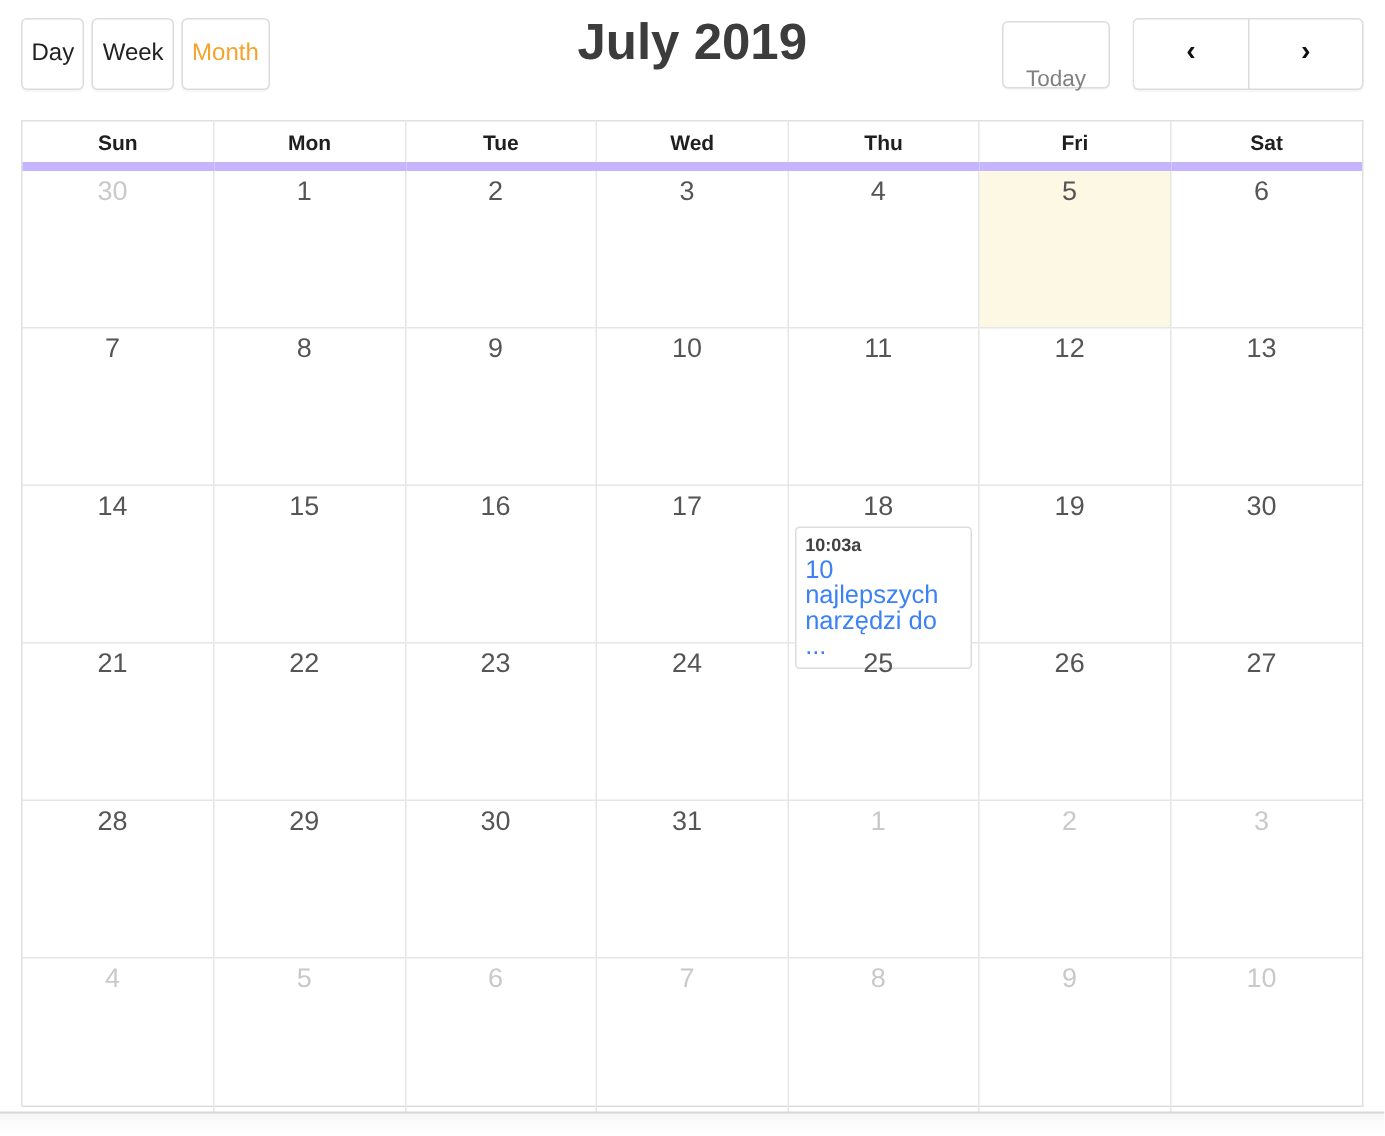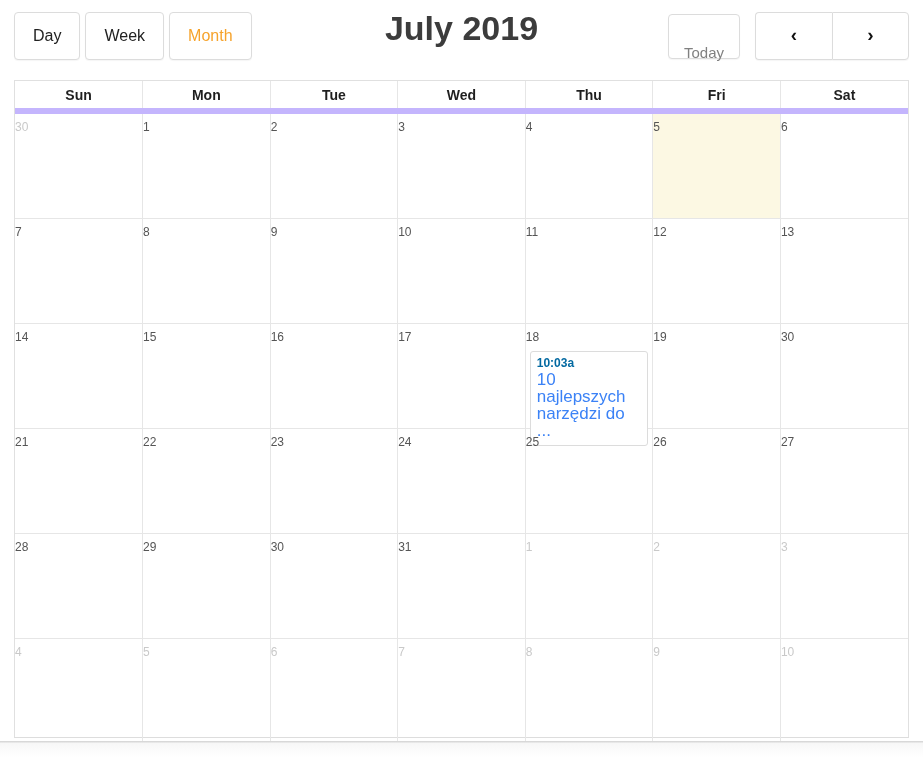--- a/index.html
+++ b/index.html
@@ -31,21 +31,21 @@
   }
   .btn {
     box-sizing: border-box;
     background: #fff;
     border: 1px solid #dcdcdc;
     border-radius: 4px;
     font-family: "Liberation Sans", sans-serif;
     font-size: 16px;
     color: #222;
     height: 48px;
-    padding: 0 18px;
+    padding: 0 6px;
     line-height: 46px;
     text-align: center;
     cursor: pointer;
     box-shadow: 0 1px 1px rgba(0,0,0,0.04);
     white-space: nowrap;
   }
   .btn.active {
     color: #f6a32c;
   }
   .btn.disabled {
@@ -136,22 +136,22 @@
     vertical-align: top;
     padding: 0;
     position: relative;
     height: 104px;
   }
   table.cal td:last-child { border-right: none; }
   table.cal tr:last-child td { border-bottom: none; }
 
   .daynum {
     display: block;
-    text-align: left;
-    font-size: 12px;
+    text-align: center;
+    font-size: 18px;
     color: #555;
     padding: 4px 7px 0 0;
     line-height: 18px;
   }
   td.other .daynum { color: #c9c9c9; }
   td.today { background: #fcf8e3; }
 
   
   .event {
     position: absolute;
@@ -162,21 +162,21 @@
     background: #fff;
     border: 1px solid #dcdcdc;
     border-radius: 3px;
     padding: 4px 6px 6px 6px;
     cursor: pointer;
     overflow: hidden;
   }
   .event-time {
     font-size: 12px;
     font-weight: bold;
-    color: #0369a1;
+    color: #404040;
     line-height: 15px;
   }
   .event-title {
     font-size: 17px;
     color: #3b82f6;
     line-height: 17px;
     word-wrap: break-word;
   }
 
   

